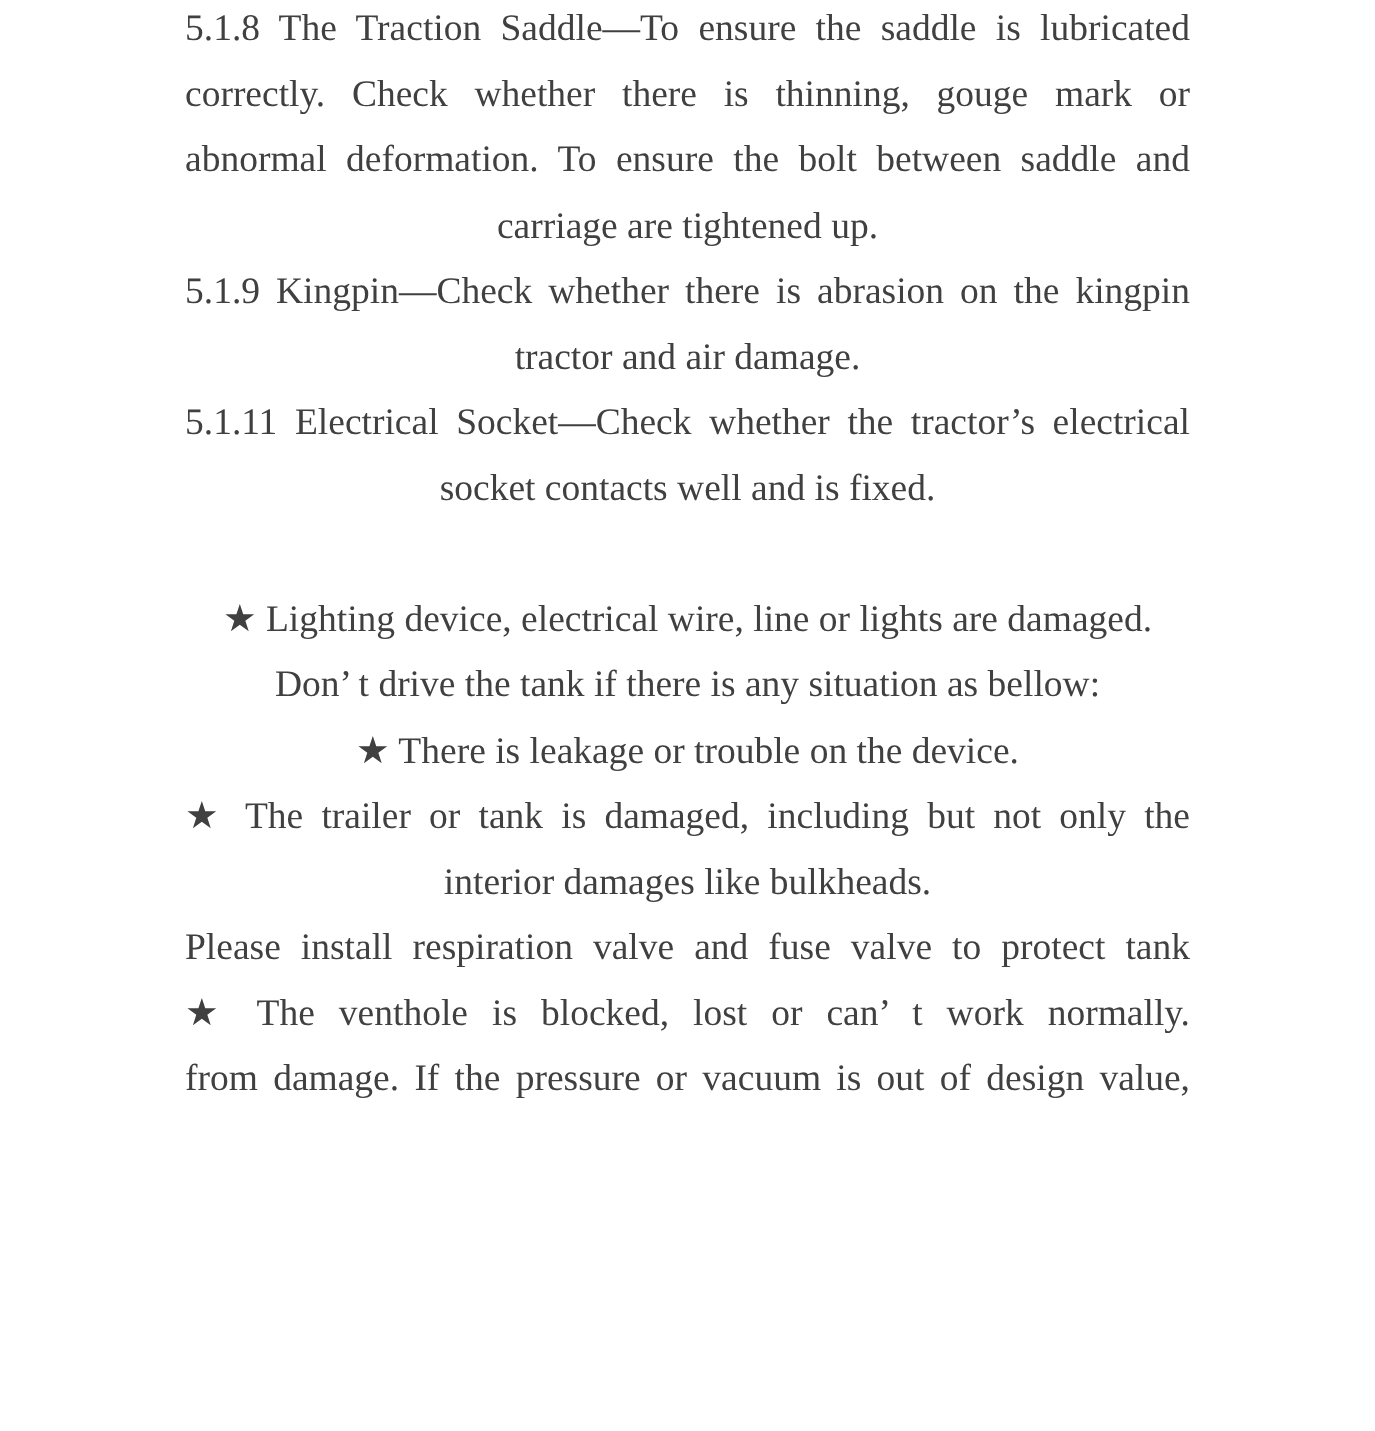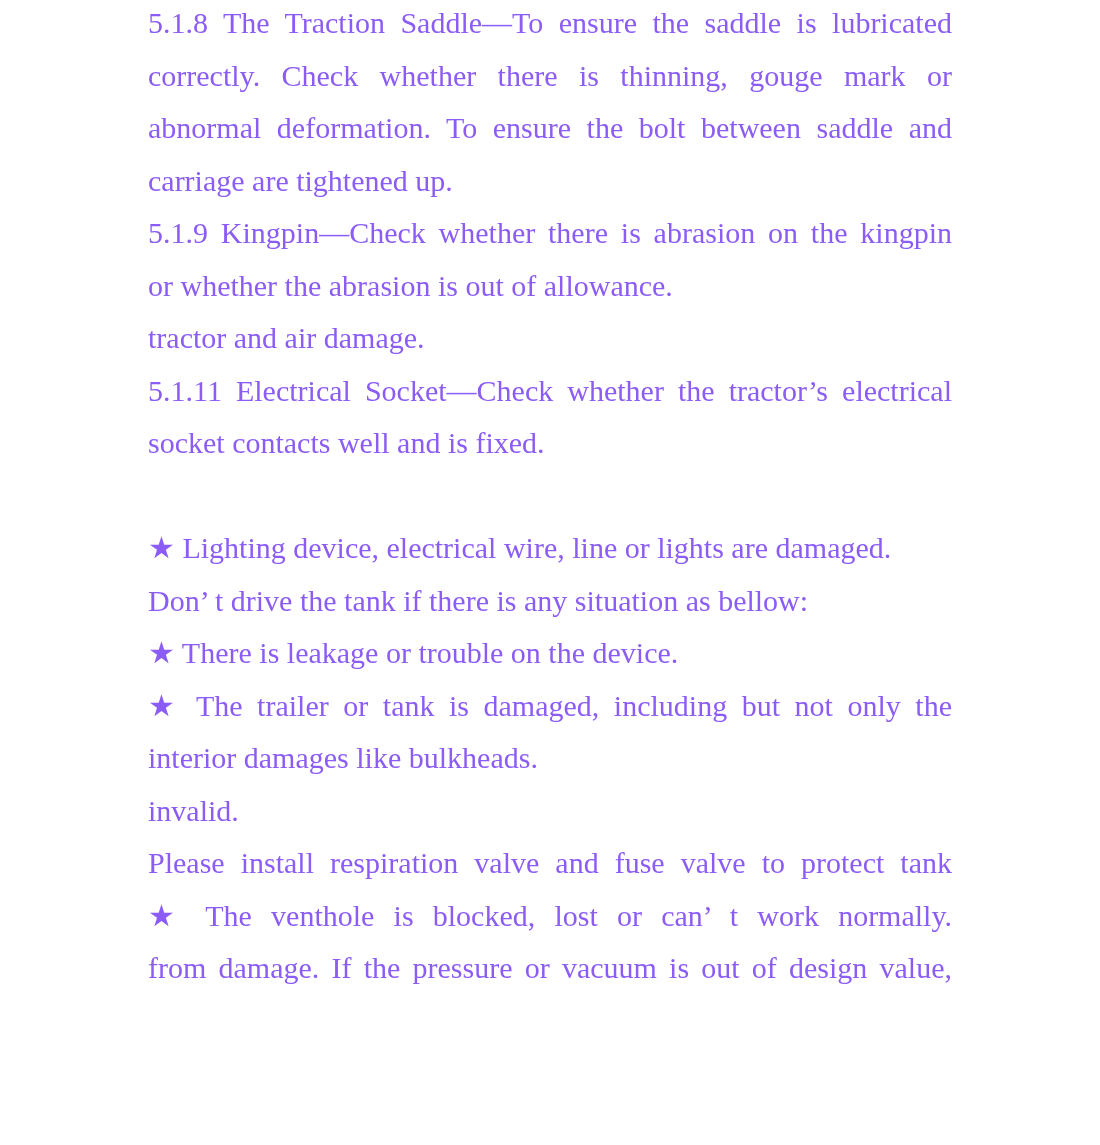--- a/index.html
+++ b/index.html
@@ -7,61 +7,59 @@
     padding: 0;
     background: #ffffff;
   }
   .page {
     position: relative;
     width: 1100px;
     height: 1145px;
     background: #ffffff;
     overflow: hidden;
     font-family: "Liberation Serif", "DejaVu Serif", serif;
-    color: #8b5cf6;
+    color: #404040;
   }
   .text-col {
     position: absolute;
     left: 148px;
     top: -3px;
     width: 804px;
     font-size: 30px;
     line-height: 52.5px;
     -webkit-font-smoothing: antialiased;
   }
   .ln { min-height: 52.5px; }
   
   .j {
     text-align: justify;
     text-align-last: justify;
   }
   
   .l {
-    text-align: left;
+    text-align: center;
   }
   .blank { height: 52.5px; }
 </style>
 </head>
 <body>
 
 <div class="page">
   <div class="text-col">
     <div class="ln j">5.1.8 The Traction Saddle—To ensure the saddle is lubricated</div>
     <div class="ln j">correctly. Check whether there is thinning, gouge mark or</div>
     <div class="ln j">abnormal deformation. To ensure the bolt between saddle and</div>
     <div class="ln l">carriage are tightened up.</div>
     <div class="ln j">5.1.9 Kingpin—Check whether there is abrasion on the kingpin</div>
-    <div class="ln l">or whether the abrasion is out of allowance.</div>
     <div class="ln l">tractor and air damage.</div>
     <div class="ln j">5.1.11 Electrical Socket—Check whether the tractor’s electrical</div>
     <div class="ln l">socket contacts well and is fixed.</div>
     <div class="ln blank"></div>
     <div class="ln l">★ Lighting device, electrical wire, line or lights are damaged.</div>
     <div class="ln l">Don’ t drive the tank if there is any situation as bellow:</div>
     <div class="ln l">★ There is leakage or trouble on the device.</div>
     <div class="ln j">★ The trailer or tank is damaged, including but not only the</div>
     <div class="ln l">interior damages like bulkheads.</div>
-    <div class="ln l">invalid.</div>
     <div class="ln j">Please install respiration valve and fuse valve to protect tank</div>
     <div class="ln j">★ The venthole is blocked, lost or can’ t work normally.</div>
     <div class="ln j">from damage. If the pressure or vacuum is out of design value,</div>
   </div>
 </div>
 
 </body></html>

